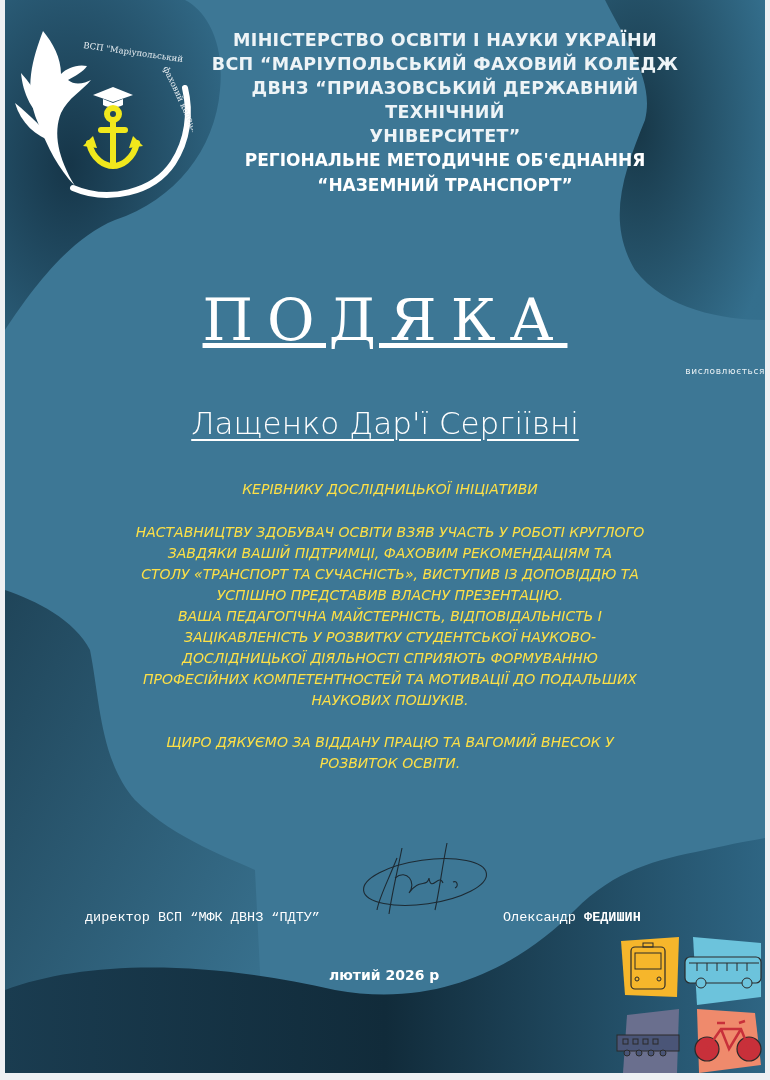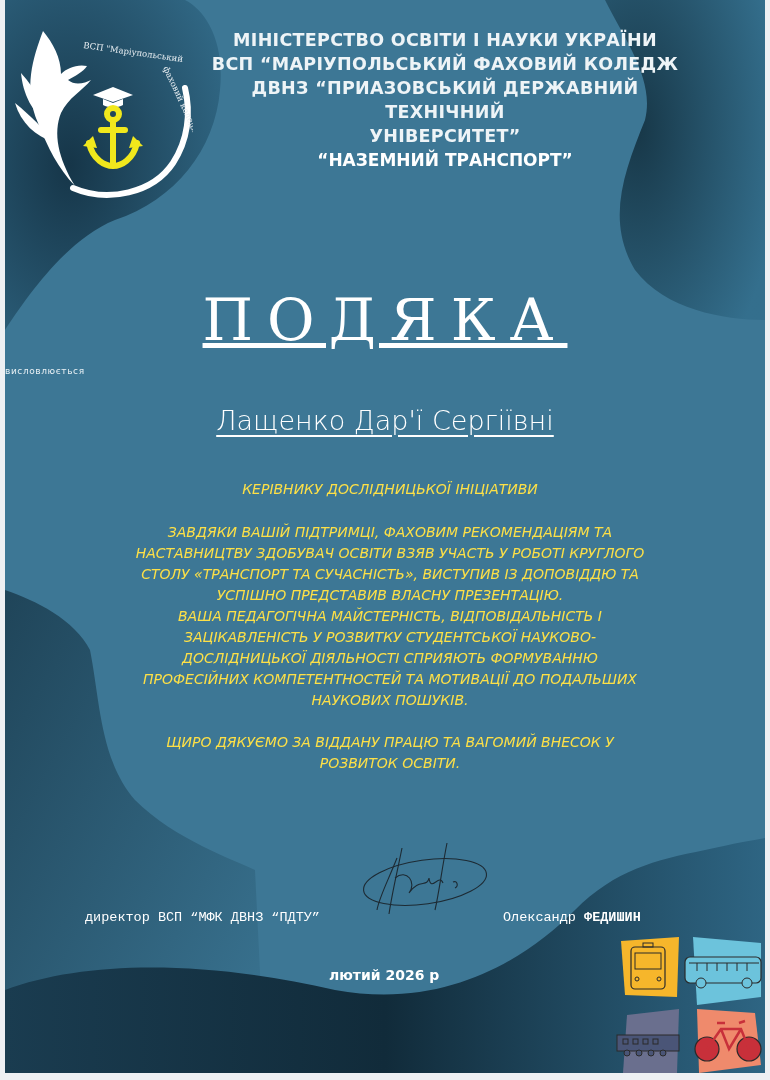--- a/index.html
+++ b/index.html
@@ -3,22 +3,22 @@
 <meta charset="utf-8">
 <style>
   html, body { margin:0; padding:0; }
   body { width:770px; height:1080px; background:#eef0f3; position:relative; overflow:hidden; font-family:"DejaVu Sans", sans-serif; }
   .page { position:absolute; left:5px; top:0; width:760px; height:1073px; background:#3d7795; overflow:hidden; }
   .blob { position:absolute; }
   .header { position:absolute; left:195px; top:28px; width:490px; text-align:center; color:#eef4f7; }
   .h-line { font-family:"DejaVu Sans", sans-serif; font-size:17.5px; letter-spacing:0.3px; line-height:24px; font-weight:700; }
   .h-bold { font-family:"DejaVu Sans", sans-serif; font-weight:bold; font-size:17px; line-height:25px; color:#ffffff; }
   .title { position:absolute; left:0; width:760px; top:286px; text-align:center; font-family:"DejaVu Serif", serif; font-size:58px; letter-spacing:14px; color:#ffffff; font-weight:normal;text-decoration:underline; }
-  .sub { position:absolute; left:0; width:760px; top:366px; text-align:left; font-size:9px; letter-spacing:0.6px; color:#e8f0f4; }
-  .name { position:absolute; left:0; width:760px; top:405px; text-align:center; font-family:"DejaVu Sans", sans-serif; font-size:27px; color:#ffffff; text-decoration:underline; text-decoration-thickness:2px; text-underline-offset:5px; font-weight:300; }
+  .sub { position:absolute; left:0; width:760px; top:366px; text-align:right; font-size:9px; letter-spacing:0.6px; color:#e8f0f4; }
+  .name { position:absolute; left:0; width:760px; top:405px; text-align:center; font-family:"DejaVu Sans", sans-serif; font-size:31px; color:#ffffff; text-decoration:underline; text-decoration-thickness:2px; text-underline-offset:5px; font-weight:300; }
   .body-text { position:absolute; left:90px; width:590px; text-align:center; color:#fde047; font-style:italic; font-size:14px; line-height:21px; font-family:"DejaVu Sans", sans-serif; font-weight:300; }
   .role { top:479px; }
   .para1 { top:522px; }
   .para2 { top:732px; }
   .sign-row { position:absolute; top:910px; font-size:13.5px; color:#ffffff; font-family:Liberation Mono, monospace; }
   .date { position:absolute; left:324px; top:967px; font-size:14px; font-weight:bold; color:#ffffff; }
   .logo { position:absolute; left:8px; top:28px; width:180px; height:175px; }
   .icons { position:absolute; left:608px; top:935px; width:152px; height:138px; }
 </style>
 </head>
@@ -77,32 +77,33 @@
     <path d="M130,118 L120,108 L116,120 Z" fill="#f1e81c"></path>
     <text x="70" y="20" fill="#e8eef2" font-family="DejaVu Serif, serif" font-size="8.5" transform="rotate(8 70 20)">ВСП "Маріупольський</text>
     <text x="150" y="40" fill="#e8eef2" font-family="DejaVu Serif, serif" font-size="8.5" transform="rotate(65 150 40)">фаховий коледж ДВНЗ "ПДТУ"</text>
   </svg>
 
   <div class="header">
     <div class="h-line">МІНІСТЕРСТВО ОСВІТИ І НАУКИ УКРАЇНИ</div>
     <div class="h-line">ВСП “МАРІУПОЛЬСЬКИЙ ФАХОВИЙ КОЛЕДЖ</div>
     <div class="h-line">ДВНЗ “ПРИАЗОВСЬКИЙ ДЕРЖАВНИЙ ТЕХНІЧНИЙ</div>
     <div class="h-line">УНІВЕРСИТЕТ”</div>
+    <div class="h-bold">РЕГІОНАЛЬНЕ МЕТОДИЧНЕ ОБ'ЄДНАННЯ</div>
     <div class="h-bold">“НАЗЕМНИЙ ТРАНСПОРТ”</div>
   </div>
 
   <div class="title">ПОДЯКА</div>
   <div class="sub">висловлюється</div>
   <div class="name">Лащенко Дар'ї Сергіївні</div>
 
   <div class="body-text role">КЕРІВНИКУ ДОСЛІДНИЦЬКОЇ ІНІЦІАТИВИ</div>
 
   <div class="body-text para1">
+    <div>НАСТАВНИЦТВУ ЗДОБУВАЧ ОСВІТИ ВЗЯВ УЧАСТЬ У РОБОТІ КРУГЛОГО</div>
     <div>ЗАВДЯКИ ВАШІЙ ПІДТРИМЦІ, ФАХОВИМ РЕКОМЕНДАЦІЯМ ТА</div>
-    <div>НАСТАВНИЦТВУ ЗДОБУВАЧ ОСВІТИ ВЗЯВ УЧАСТЬ У РОБОТІ КРУГЛОГО</div>
     <div>СТОЛУ «ТРАНСПОРТ ТА СУЧАСНІСТЬ», ВИСТУПИВ ІЗ ДОПОВІДДЮ ТА</div>
     <div>УСПІШНО ПРЕДСТАВИВ ВЛАСНУ ПРЕЗЕНТАЦІЮ.</div>
     <div>ВАША ПЕДАГОГІЧНА МАЙСТЕРНІСТЬ, ВІДПОВІДАЛЬНІСТЬ І</div>
     <div>ЗАЦІКАВЛЕНІСТЬ У РОЗВИТКУ СТУДЕНТСЬКОЇ НАУКОВО-</div>
     <div>ДОСЛІДНИЦЬКОЇ ДІЯЛЬНОСТІ СПРИЯЮТЬ ФОРМУВАННЮ</div>
     <div>ПРОФЕСІЙНИХ КОМПЕТЕНТНОСТЕЙ ТА МОТИВАЦІЇ ДО ПОДАЛЬШИХ</div>
     <div>НАУКОВИХ ПОШУКІВ.</div>
   </div>
 
   <div class="body-text para2">

